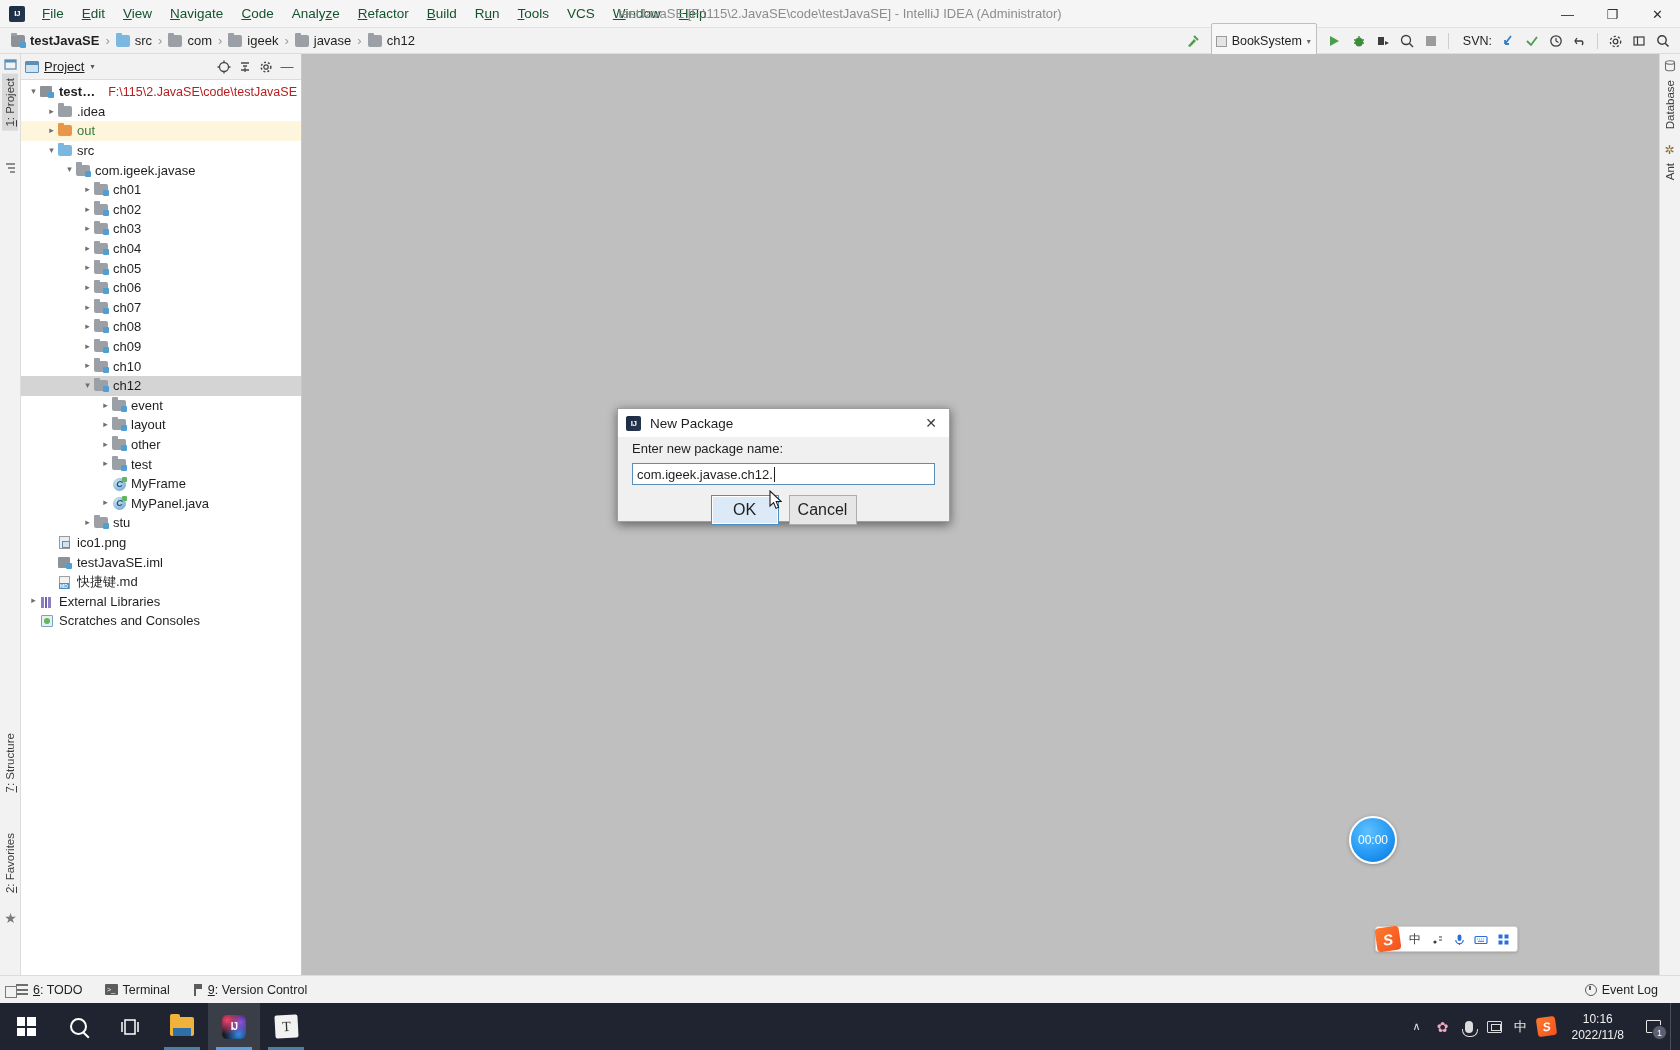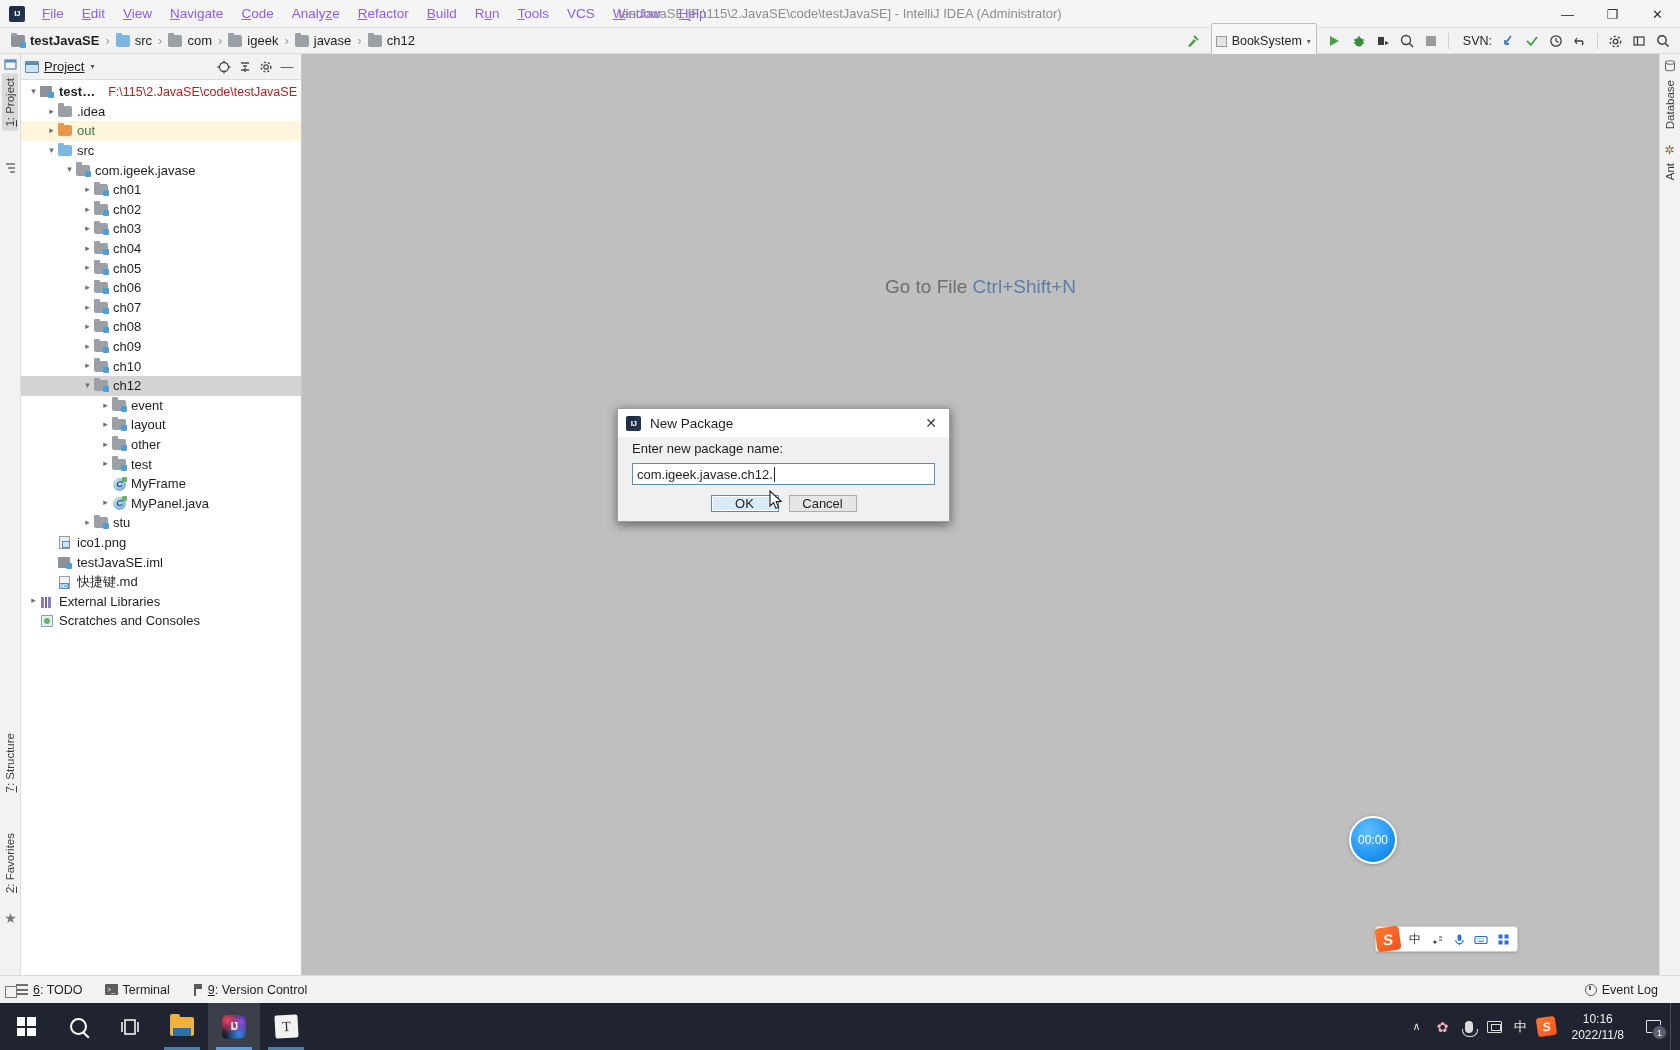--- a/index.html
+++ b/index.html
@@ -22,21 +22,21 @@
     background: linear-gradient(135deg,#1b2b43 0%,#26374f 100%);
     border-radius: 2px; position: relative; flex: none;
   }
   .tb-logo::after {
     content: "IJ"; position: absolute; inset: 0; color: #fff;
     font-size: 8px; font-weight: bold; display: flex;
     align-items: center; justify-content: center; letter-spacing: -0.5px;
   }
   .menu { display: flex; align-items: center; }
   .menu-item {
-    font-size: 13.5px; color: #8b5cf6; padding: 3px 9px; cursor: default;
+    font-size: 13.5px; color: #14532d; padding: 3px 9px; cursor: default;
     white-space: nowrap;
   }
   .menu-item u { text-decoration: underline; }
   .tb-title {
     position: absolute; left: 0; right: 0; text-align: center;
     font-size: 13px; color: #8c8c8c; pointer-events: none;
   }
   .win-btns {
     position: absolute; right: 0; top: 0; height: 28px; display: flex;
   }
@@ -368,21 +368,21 @@
     padding: 0 4px; font-size: 13px; color: #1f1f1f;
   }
   .caret {
     display: inline-block; width: 1px; height: 15px; background: #1f1f1f;
     margin-left: 1px;
   }
   .dlg-buttons {
     display: flex; justify-content: center; gap: 10px; margin-top: 10px;
   }
   .btn {
-    min-width: 68px; height: 17px; font-size: 13px; color: #1f1f1f;
+    min-width: 68px; height: 30px; font-size: 16px; color: #1f1f1f;
     display: flex; align-items: center; justify-content: center;
     border: 1px solid #adadad; background: #e6e6e6;
   }
   .btn.default {
     background: #dceaf7; border: 1px solid #4a90c4;
     box-shadow: inset 0 0 0 1px #ffffff;
   }
   .cursor-arrow {
     position: absolute; left: 769px; top: 490px; width: 13px; height: 20px;
     pointer-events: none; z-index: 50;
@@ -905,23 +905,20 @@
           <span class="ic">
             <span class="ic-scratch"></span>
           </span>
           <span class="name">Scratches and Consoles</span>
         </div>
       </div>
   </div>
 
   <div class="editor">
     <div class="hints">
-      <div class="hint">
-        <span>Go to File </span><span class="key">Ctrl+Shift+N</span>
-      </div>
     </div>
 
     <div class="timer">00:00</div>
 
     <div class="imebar">
       <div class="ime-logo">S</div>
       <div class="ime-ic">中</div>
       <div class="ime-ic">
         <svg width="13" height="13" viewBox="0 0 13 13">
             <circle cx="4" cy="9" r="1.6" fill="#3c3c3c"></circle>

